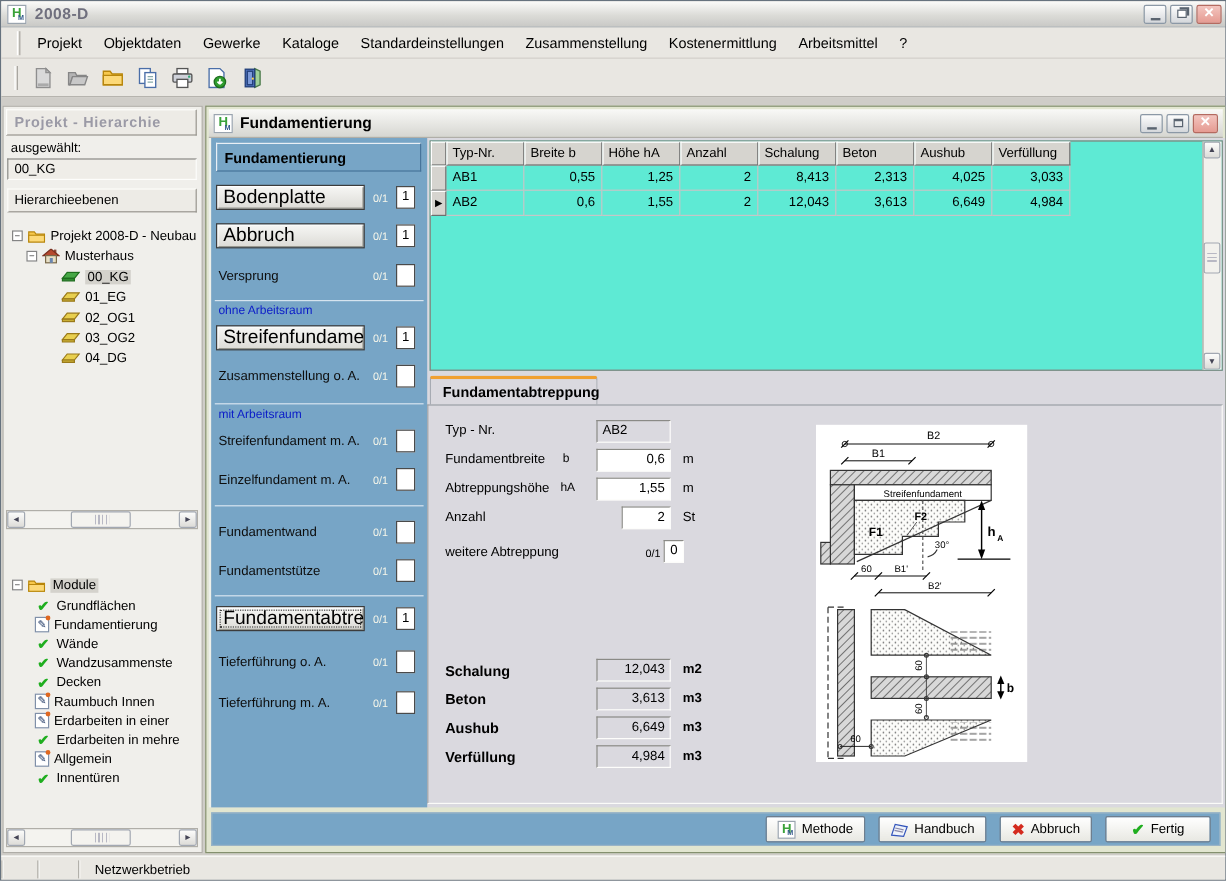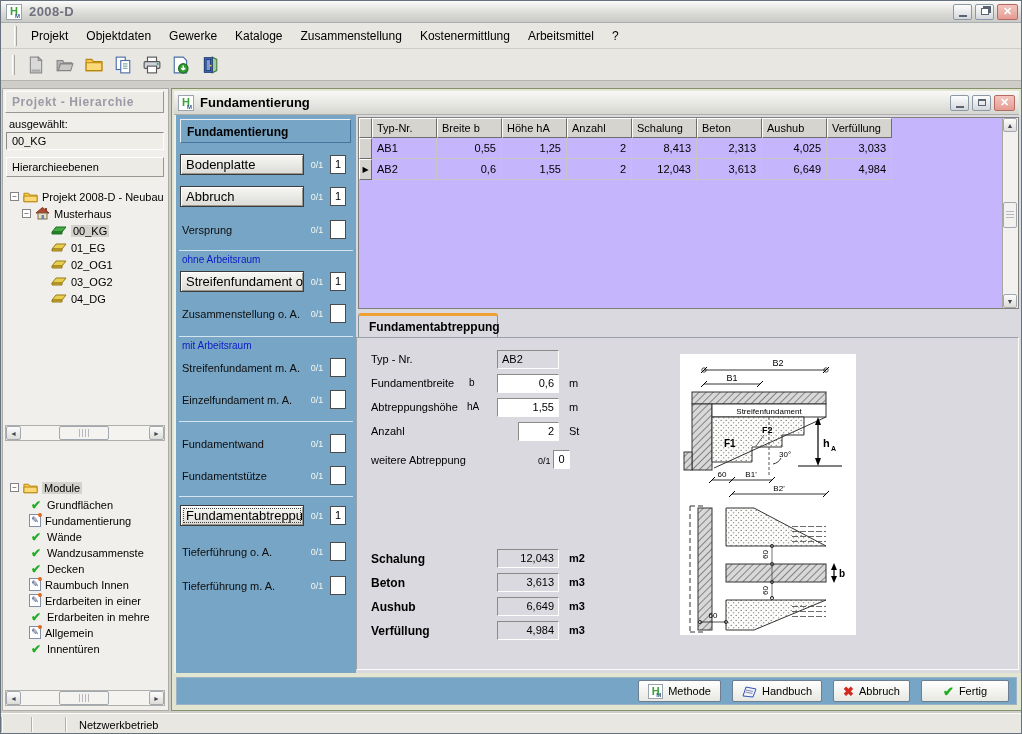--- a/index.html
+++ b/index.html
@@ -45,30 +45,30 @@
 .vtrack{flex:1;position:relative}
 
 .inner{left:170px;top:87px;width:851px;height:623px;background:#e2e6d0;border:1px solid #84906e}
 .iw-title{left:2px;top:2px;width:845px;height:24px;background:linear-gradient(#f9f9f7,#d6d6d1);border-bottom:1px solid #b0aea8;display:flex;align-items:center;padding:0 4px;position:absolute}
 .iw-title .t1{font-weight:bold;font-size:13px;margin-left:6px}
 .iw-title .t2{font-weight:bold;font-size:12px;position:absolute;left:164px;white-space:nowrap}
 .iw-body{left:2px;top:26px;width:847px;height:558px;position:absolute;background:#dad9df;border-left:2px solid #eef0ea}
 .nav{position:absolute;left:0;top:0;width:180px;height:558px;background:#77a5c6}
 .nav-head{position:absolute;left:4px;top:4px;width:171px;height:24px;border:1px solid #e9eff5;border-right-color:#47749a;border-bottom-color:#47749a;font-weight:bold;font-size:12px;padding:5px 0 0 6px}
 .nav-row{position:absolute;left:0;width:180px;height:21px}
-.nav-btn{position:absolute;left:4px;top:0;width:124px;height:21px;background:linear-gradient(#f7f7f5,#dcdbd6);border:1px solid #3c3c3c;box-shadow:inset 1px 1px 0 #fff,inset -1px -1px 0 #98988f;font-size:13px;display:flex;align-items:center;padding-left:5px;white-space:nowrap;overflow:hidden}
+.nav-btn{position:absolute;left:4px;top:0;width:124px;height:21px;background:linear-gradient(#f7f7f5,#dcdbd6);border:1px solid #3c3c3c;box-shadow:inset 1px 1px 0 #fff,inset -1px -1px 0 #98988f;font-size:16px;display:flex;align-items:center;padding-left:5px;white-space:nowrap;overflow:hidden}
 .nav-btn.active{outline:1px dotted #444;outline-offset:-4px}
 .nav-flat{position:absolute;left:6px;top:0;height:21px;display:flex;align-items:center;font-size:11px;color:#0d0d0d;white-space:nowrap}
 .nav-ratio{position:absolute;left:130px;top:6px;width:22px;text-align:center;font-size:9px;color:#f6f6ea}
 .nav-box{position:absolute;left:154px;top:1px;width:16px;height:19px;background:#fff;border:1px solid #4a4a4a;font-size:11px;text-align:center;line-height:17px}
 .nav-sep{position:absolute;left:3px;width:174px;height:1px;background:#d6e4ef}
 .nav-cap{position:absolute;left:6px;font-size:10px;color:#0b1cc8;white-space:nowrap}
 .right{position:absolute;left:180px;top:0;width:667px;height:558px}
 
-.tbl{position:absolute;left:2px;top:2px;width:661px;height:192px;background:#c4b5fd;border:1px solid #82807a}
+.tbl{position:absolute;left:2px;top:2px;width:661px;height:192px;background:#5eead4;border:1px solid #82807a}
 .thead{display:flex}
 .th{height:20px;background:#d6d4cf;border:1px solid;border-color:#fff #6e6e6e #6e6e6e #fff;font-size:11px;padding:3px 0 0 4px;white-space:nowrap;overflow:hidden}
 .trow-d{display:flex}
 .tm{width:13px;background:#d6d4cf;border:1px solid;border-color:#fff #6e6e6e #6e6e6e #fff;font-size:8px;color:#000;display:flex;align-items:center;justify-content:center}
 .tc{height:21px;border-right:1px solid #c6c6c6;border-bottom:1px solid #c6c6c6;font-size:11px;padding:4px 5px 0;text-align:right;white-space:nowrap}
 .tc.l{text-align:left}
 
 .tab{position:absolute;left:2px;top:198px;width:140px;height:25px;background:#dad9df;border:1px solid #8a929a;border-bottom:none;border-top:3px solid #f0a030;border-radius:3px 3px 0 0;font-weight:bold;font-size:12px;padding:4px 0 0 10px}
 .panel{position:absolute;left:0;top:222px;width:663px;height:333px;background:#dad9df;border:1px solid;border-color:#9aa0a6 #fbfbf8 #fbfbf8 #9aa0a6}
 .flabel{position:absolute;font-size:11px;white-space:nowrap}
@@ -111,20 +111,21 @@
         <span>✕</span>
       </div>
   </div>
 
   <div class="abs menubar">
     <div class="grip"></div>
     <div class="menu-item">Projekt</div>
     <div class="menu-item">Objektdaten</div>
     <div class="menu-item">Gewerke</div>
     <div class="menu-item">Kataloge</div>
+    <div class="menu-item">Standardeinstellungen</div>
     <div class="menu-item">Zusammenstellung</div>
     <div class="menu-item">Kostenermittlung</div>
     <div class="menu-item">Arbeitsmittel</div>
     <div class="menu-item">?</div>
   </div>
 
   <div class="abs toolbar">
     <div class="grip"></div>
     <div class="tbtn">
       <svg width="18" height="18" viewBox="0 0 16 16">

